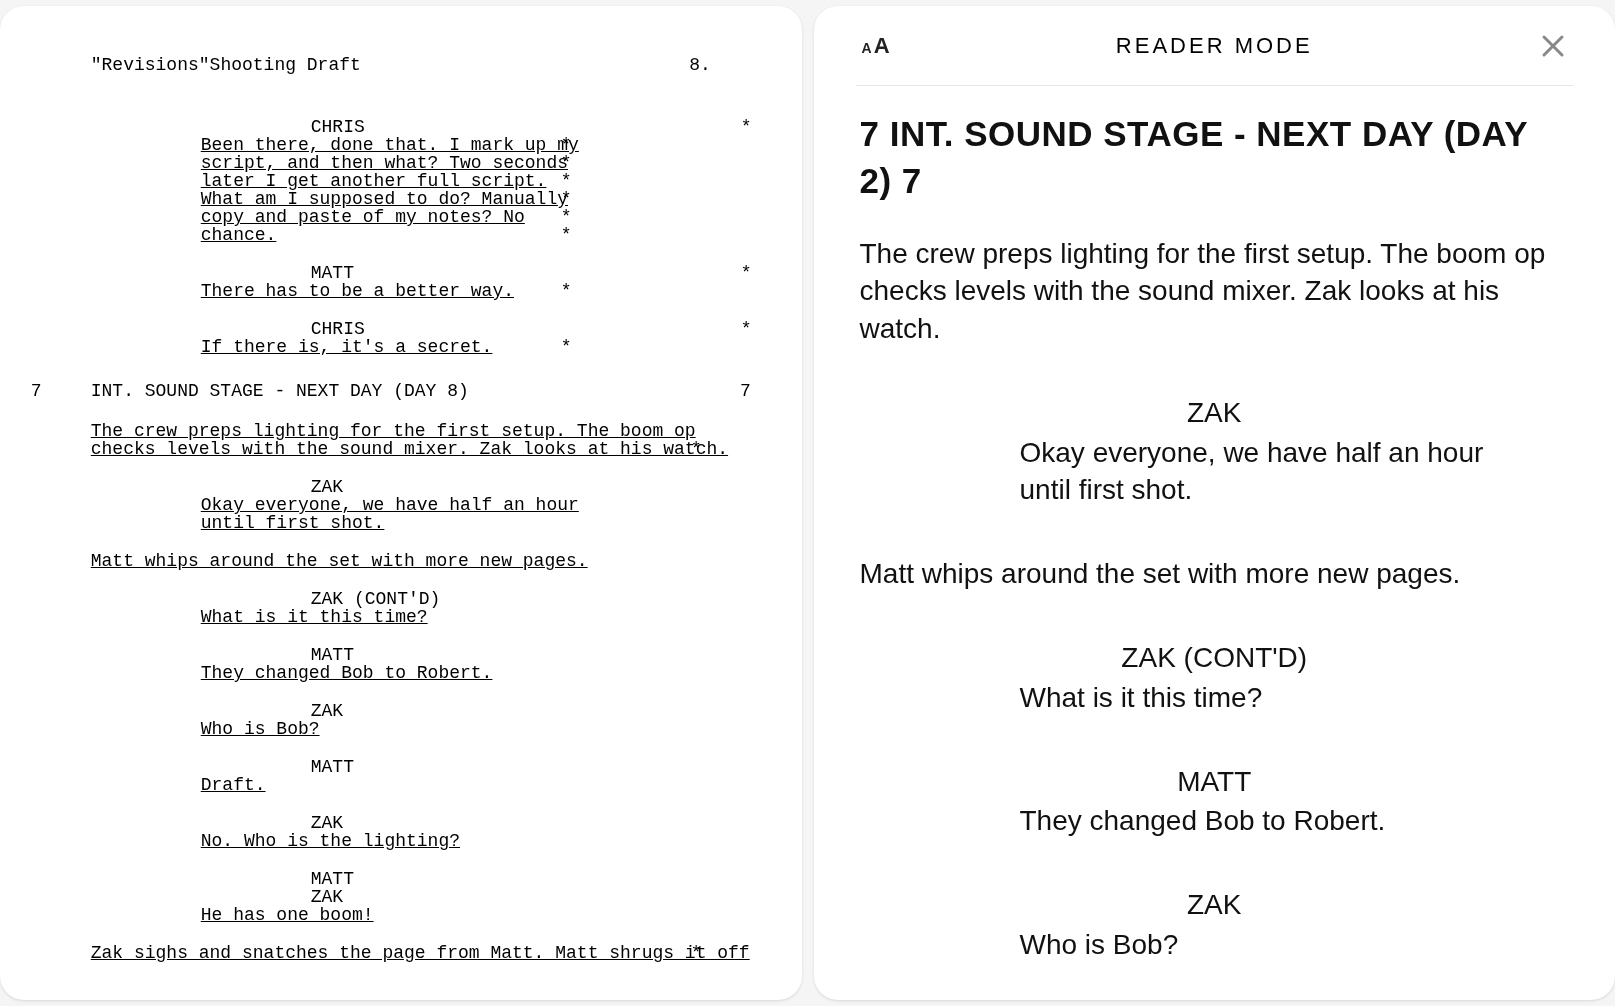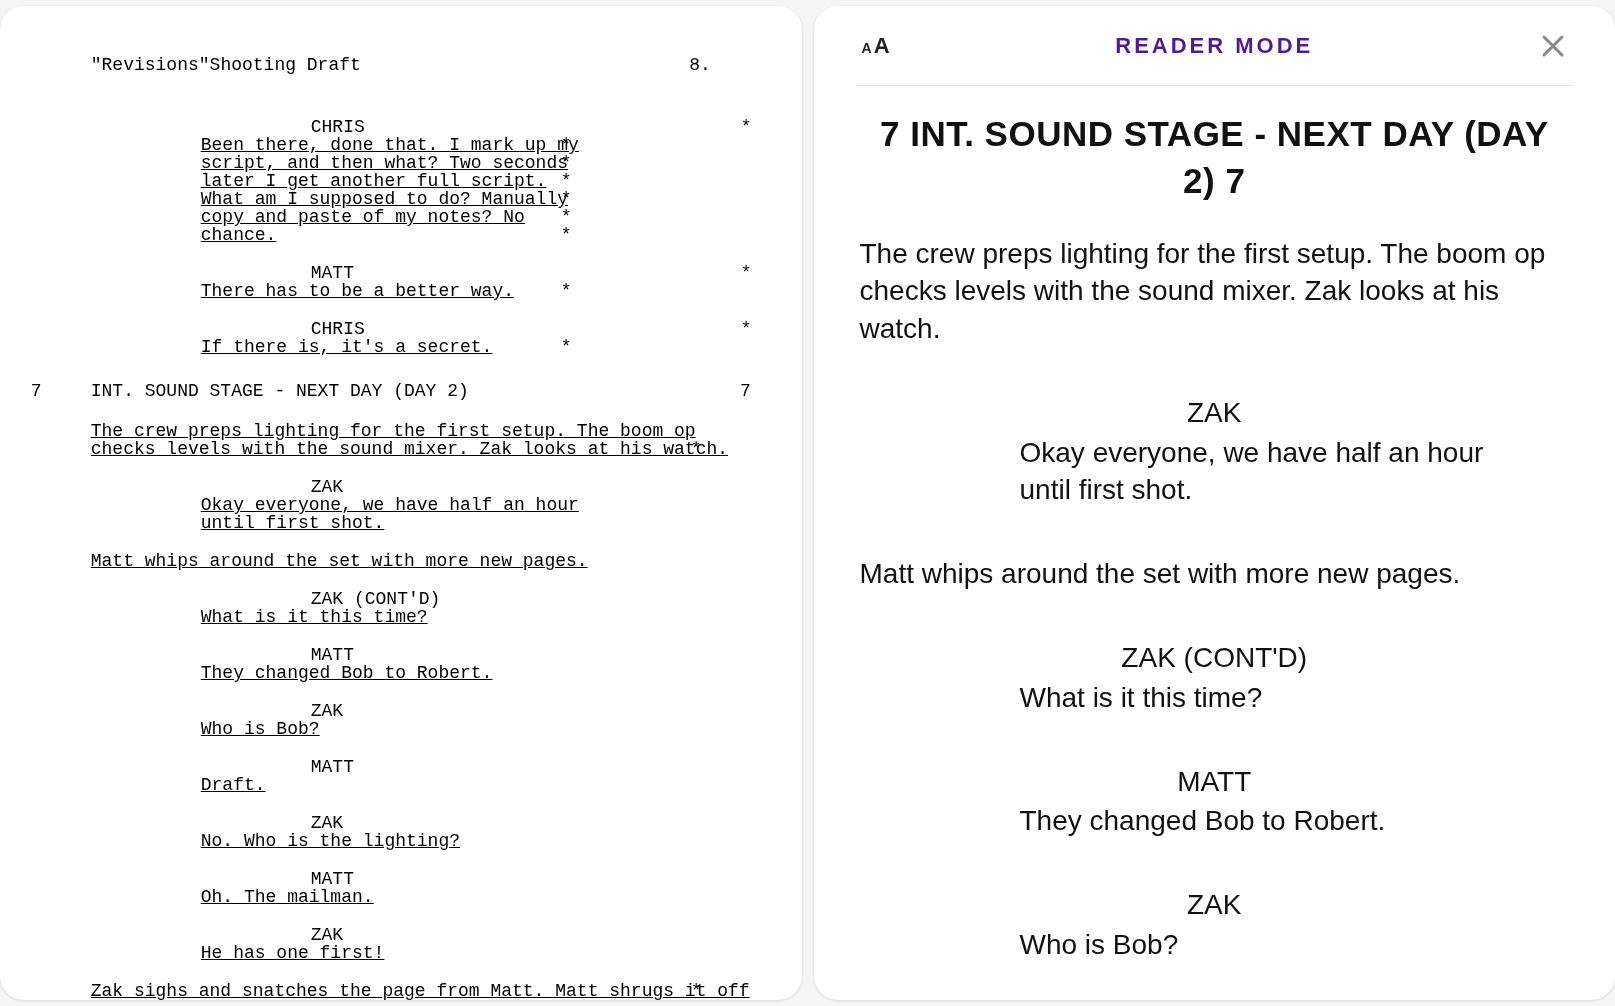--- a/index.html
+++ b/index.html
@@ -92,34 +92,34 @@
     font-weight: 600;
     color: #222;
   }
   .reader-header .aa .small { font-size: 14px; }
   .reader-header .aa .big   { font-size: 22px; }
   .reader-header .title {
     flex: 1;
     text-align: center;
     letter-spacing: 3px;
     font-size: 22px;
-    font-weight: 700;
-    color: #4c1d95;
+    font-weight: 400;
+    color: #000000;
   }
   .reader-header .close-icon svg { display:block; }
 
   .reader-body {
     padding: 24px 4px 0 4px;
     font-size: 28px;
     line-height: 1.35;
   }
   .reader-body h1 {
     font-size: 35px;
     font-weight: 800;
-    text-align: center;
+    text-align: left;
     margin: 0 0 30px 0;
     letter-spacing: 0.5px;
   }
   .reader-body p.action {
     margin: 0 0 46px 0;
   }
   .reader-body .dialog-block {
     margin: 0 0 46px 0;
     padding-left: 160px;
     padding-right: 60px;
@@ -160,21 +160,21 @@
             <span class="line cue">MATT<span class="rev-star">*</span></span>
             <span class="blk">
               <span class="line dlg">There has to be a better way.<span class="rev-star">*</span></span>
             </span>
             <span class="line cue">CHRIS<span class="rev-star">*</span></span>
             <span class="blk">
               <span class="line dlg">If there is, it's a secret.<span class="rev-star">*</span></span>
             </span>
             <div class="scene-row">
               <span class="scene-num-l">7</span>
-              <span class="line act">INT. SOUND STAGE - NEXT DAY (DAY 2)</span>
+              <span class="line act">INT. SOUND STAGE - NEXT DAY (DAY 8)</span>
               <span class="scene-num-r">7</span>
             </div>
             <span class="blk">
               <span class="line act">The crew preps lighting for the first setup. The boom op</span>
               <span class="line act">checks levels with the sound mixer. Zak looks at his watch.<span class="rev-star">*</span></span>
             </span>
             <span class="line cue">ZAK</span>
             <span class="blk">
               <span class="line dlg">Okay everyone, we have half an hour</span>
               <span class="line dlg">until first shot.</span>
@@ -196,26 +196,23 @@
             </span>
             <span class="line cue">MATT</span>
             <span class="blk">
               <span class="line dlg">Draft.</span>
             </span>
             <span class="line cue">ZAK</span>
             <span class="blk">
               <span class="line dlg">No. Who is the lighting?</span>
             </span>
             <span class="line cue">MATT</span>
-            <span class="blk">
-              <span class="line dlg">Oh. The mailman.</span>
-            </span>
-            <span class="line cue">ZAK</span>
-            <span class="blk">
-              <span class="line dlg">He has one first!</span>
+            <span class="line cue">ZAK</span>
+            <span class="blk">
+              <span class="line dlg">He has one boom!</span>
             </span>
             <span class="blk">
               <span class="line act">Zak sighs and snatches the page from Matt. Matt shrugs it off<span class="rev-star">*</span></span>
             </span>
           </div>
       </div>
     </div>
   </div>
 
   <div class="card">

